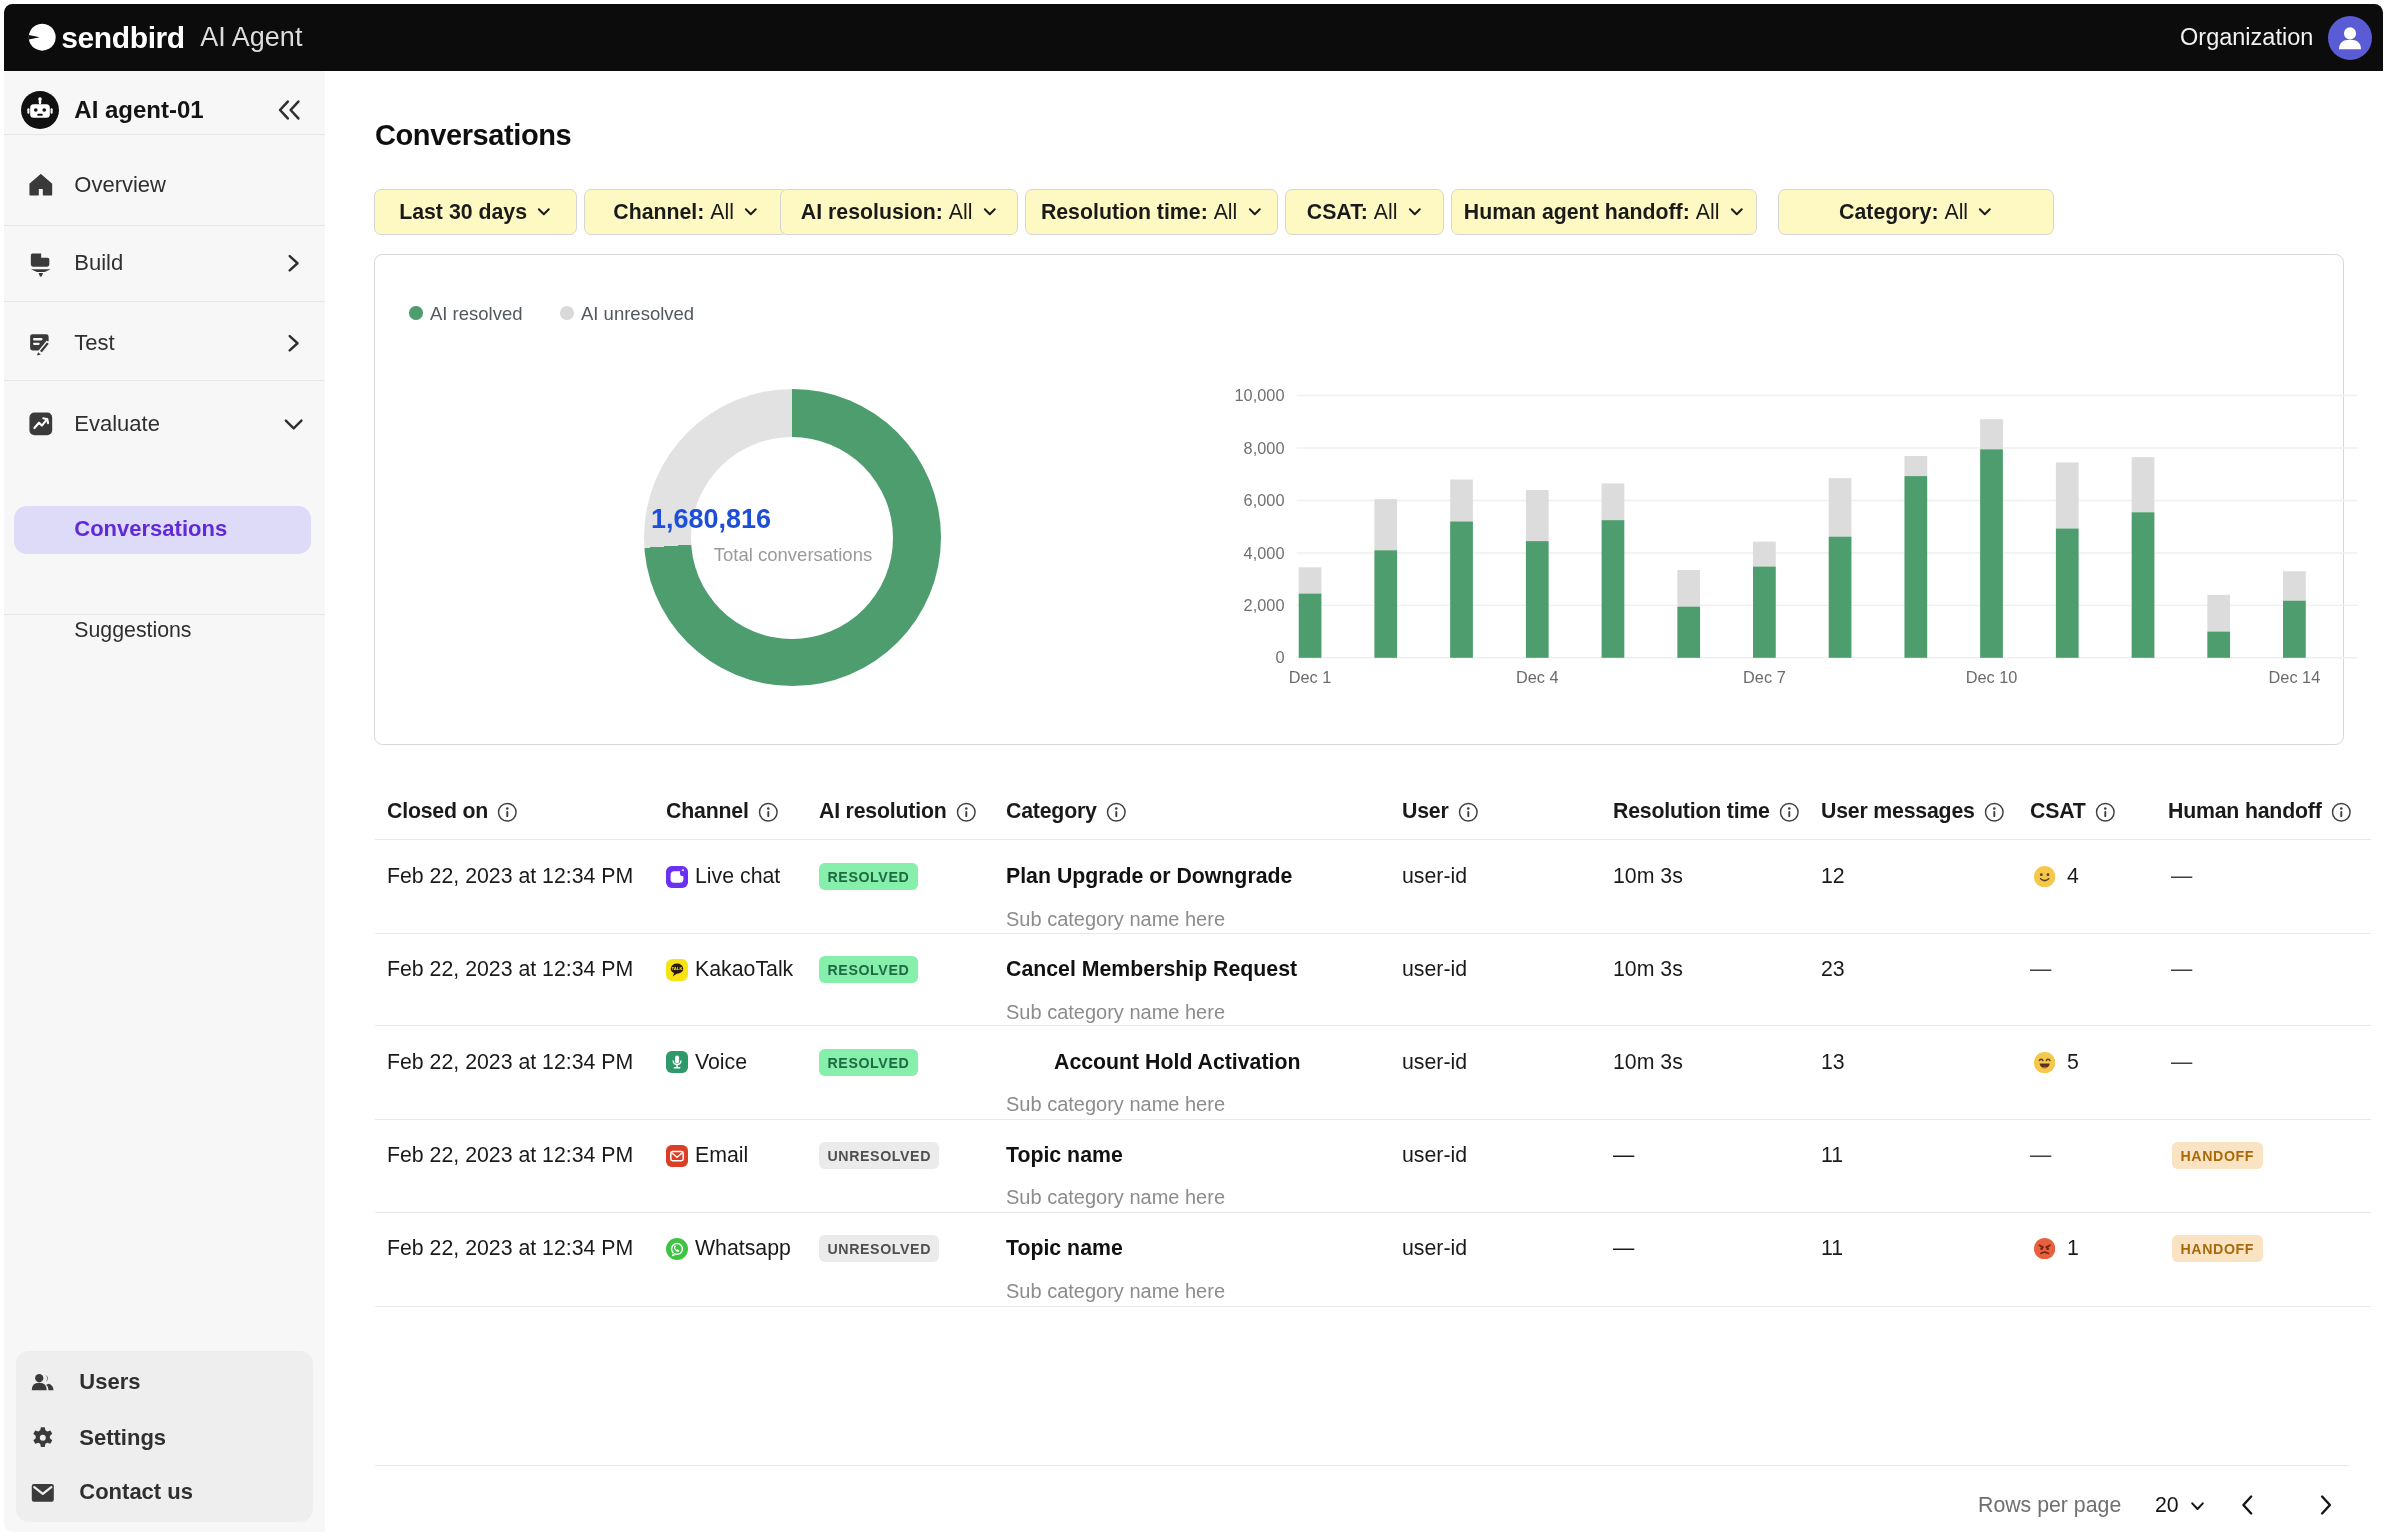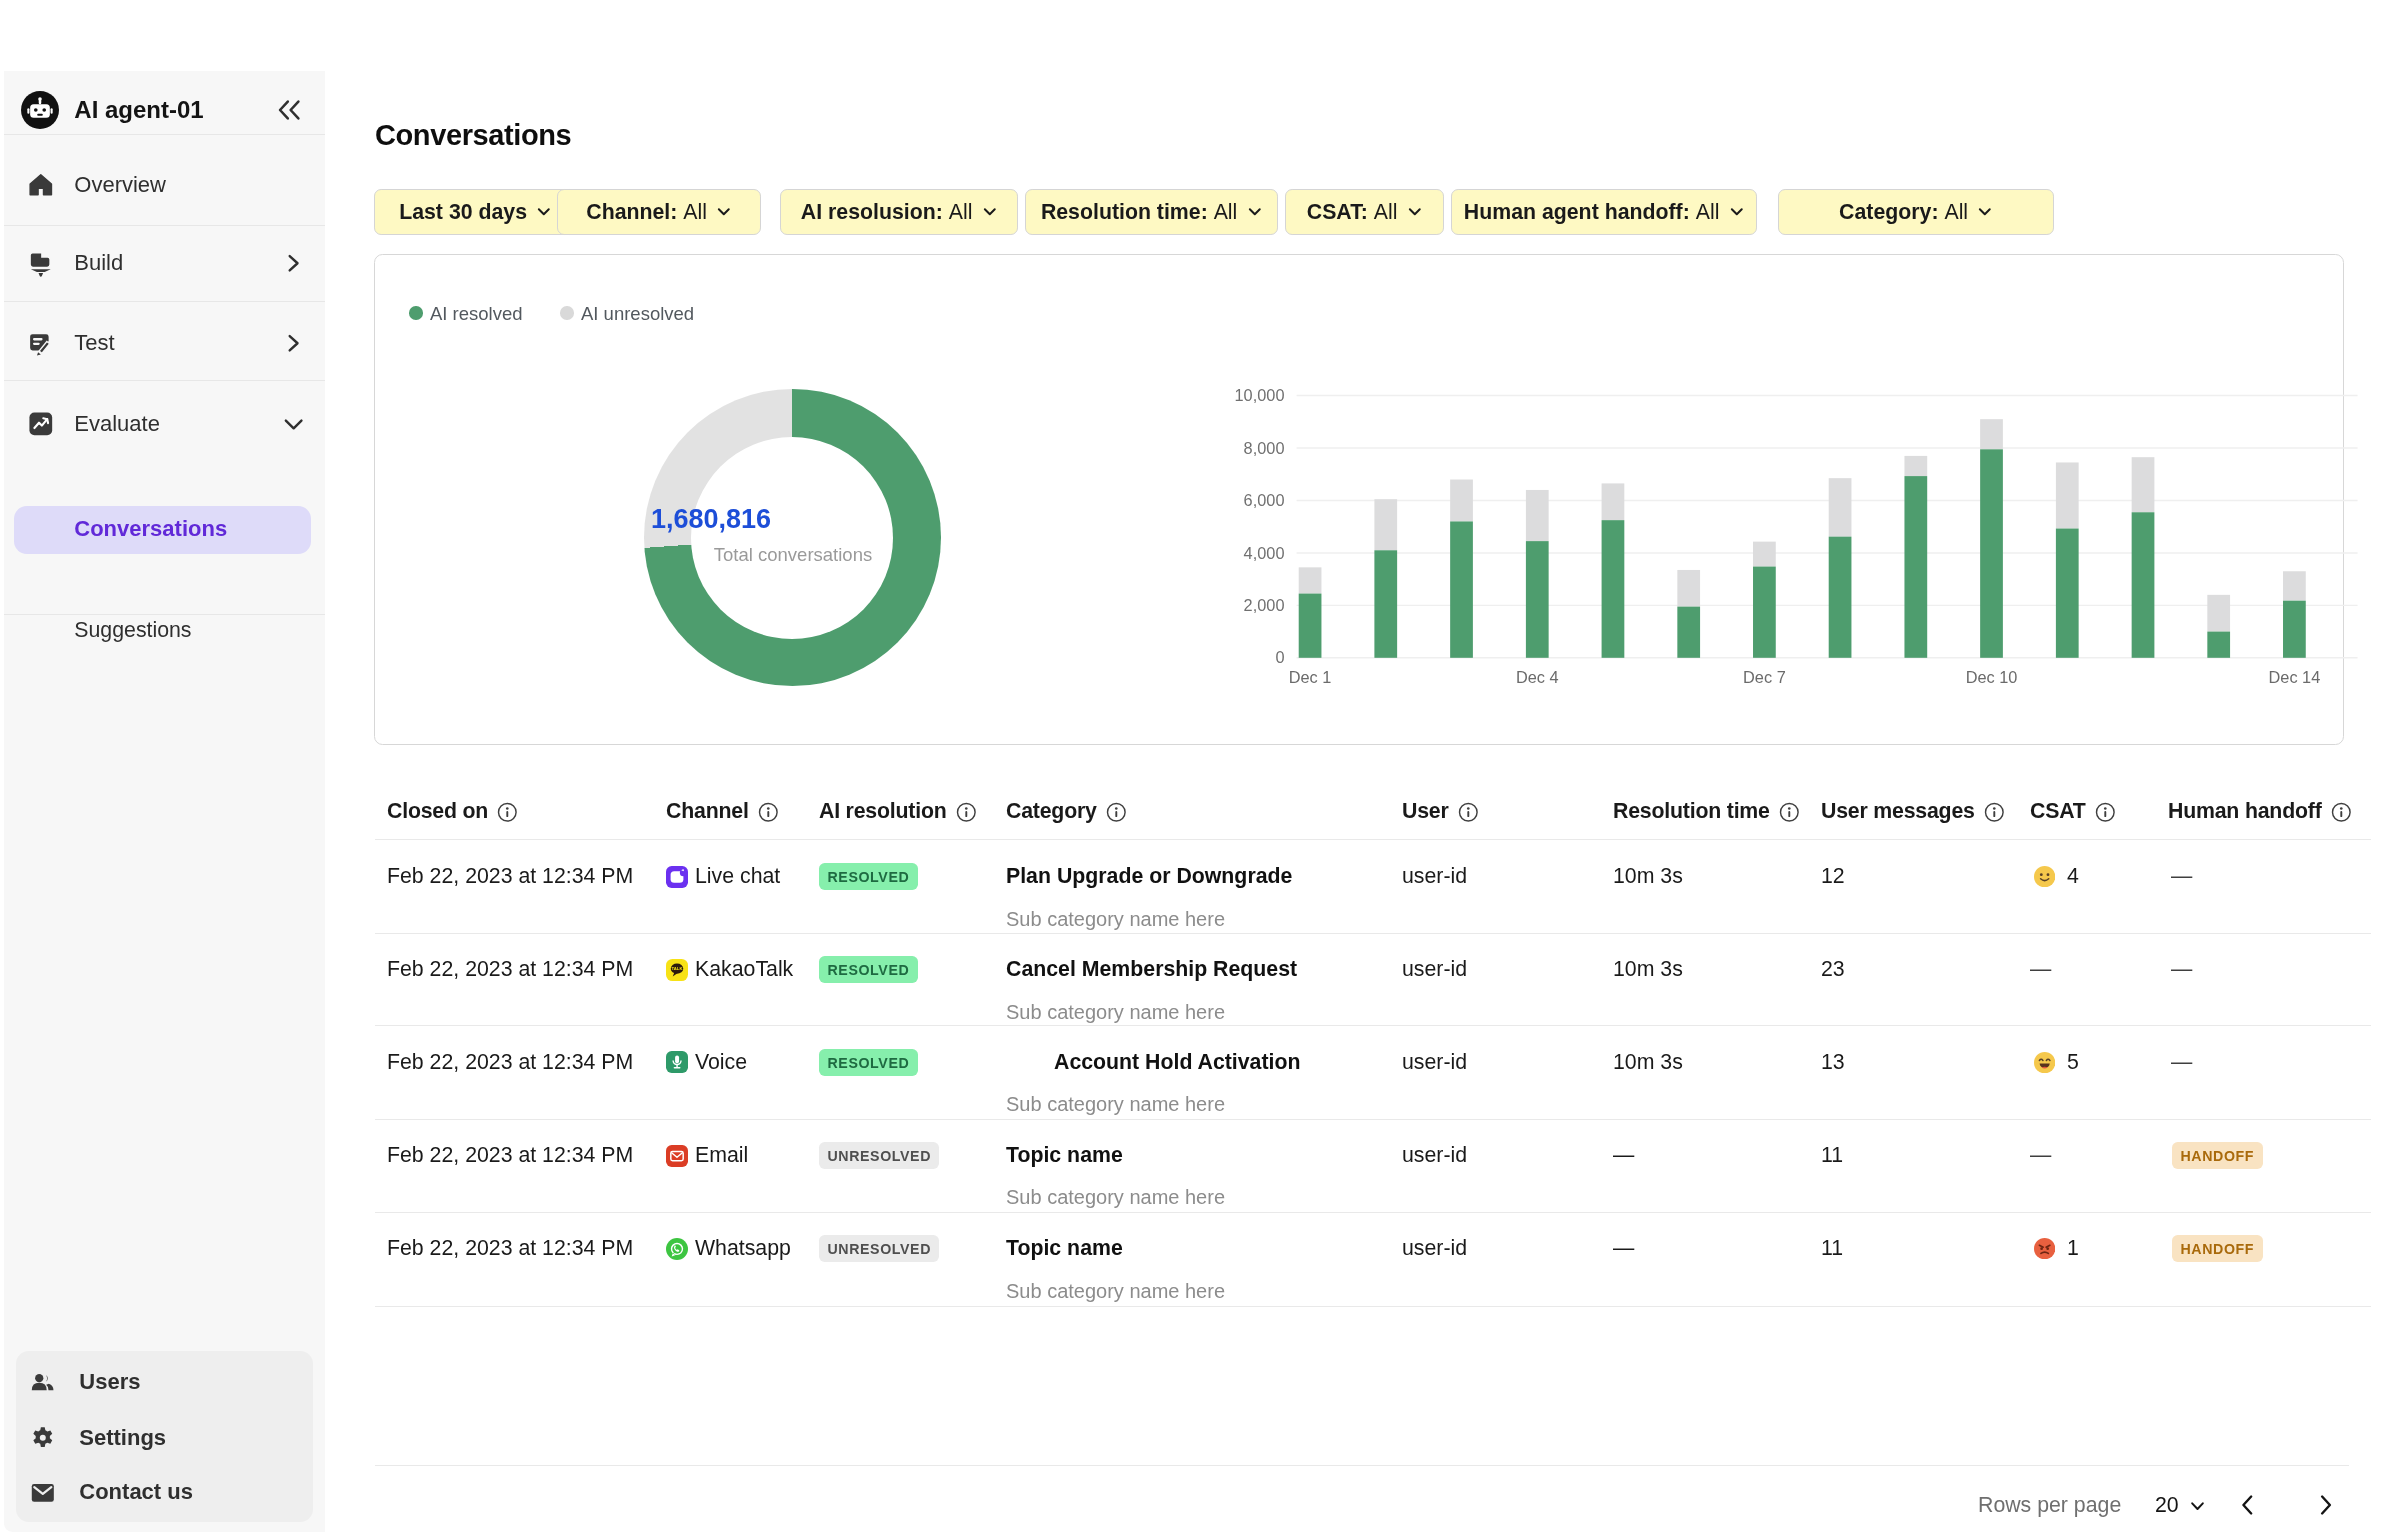--- a/index.html
+++ b/index.html
@@ -51,20 +51,33 @@
 .bhand{background:#f9e3c2;color:#a96a0c;}
 .chicon{position:absolute;width:22px;height:22px;}
 .dash{color:#3f3f3f;}
 
 #pgtext{position:absolute;left:1978px;top:1493px;font-size:21.3px;color:#6f6f6f;line-height:25.6px;}
 #pgnum{position:absolute;left:2155px;top:1493px;font-size:21.3px;color:#141414;line-height:25.6px;}
 </style></head>
 <body>
 <div id="page">
 
+<div id="topbar">
+  <svg id="logo" viewBox="0 0 40 40">
+    <path d="M20 1 a19 19 0 1 1 -0.01 0 Z" fill="#fff"></path>
+    <path d="M1 16.8 L16.5 20 L1 23.2 Q0.2 20 1 16.8 Z" fill="#0c0c0c"></path>
+  </svg>
+  <div id="brand">sendbird</div>
+  <div id="prod">AI Agent</div>
+  <div id="orgname">Organization</div>
+  <div id="avatar"><svg viewBox="0 0 62 62" width="44" height="44">
+    <circle cx="31" cy="24.5" r="8.5" fill="#fff"></circle>
+    <path d="M15.5 47 q0 -13.5 15.5 -13.5 q15.5 0 15.5 13.5 Z" fill="#fff"></path>
+  </svg></div>
+</div>
 
 <div id="sidebar">
   <div id="robot"><svg viewBox="0 0 54 54" width="38" height="38">
     <rect x="25.2" y="12" width="3.6" height="7" rx="1.8" fill="#fff"></rect>
     <circle cx="27" cy="11.5" r="2.6" fill="#fff"></circle>
     <rect x="13" y="19" width="28" height="19" rx="5" fill="#fff"></rect>
     <rect x="9" y="24.5" width="3" height="8" rx="1.5" fill="#fff"></rect>
     <rect x="42" y="24.5" width="3" height="8" rx="1.5" fill="#fff"></rect>
     <circle cx="21" cy="27" r="2.6" fill="#111"></circle>
     <circle cx="33" cy="27" r="2.6" fill="#111"></circle>
@@ -142,21 +155,21 @@
   <div class="bottxt" style="top:1407px">Contact us</div>
 </div>
 
 <div id="title">Conversations</div>
 <div class="fbtn" style="left:374px;width:203px">
       <b>Last 30 days</b>
       <svg class="chev" width="15.6" height="15.6" viewBox="0 0 22 22">
         <path d="M4 7.5 L11 14.5 L18 7.5" fill="none" stroke="#1a1a1a" stroke-width="2.8" stroke-linecap="round" stroke-linejoin="round"></path>
       </svg>
     </div>
-<div class="fbtn" style="left:557px;width:204px"><b>Channel:</b>&nbsp;All<svg class="chev" width="15.6" height="15.6" viewBox="0 0 22 22">
+<div class="fbtn" style="left:584px;width:204px"><b>Channel:</b>&nbsp;All<svg class="chev" width="15.6" height="15.6" viewBox="0 0 22 22">
         <path d="M4 7.5 L11 14.5 L18 7.5" fill="none" stroke="#1a1a1a" stroke-width="2.8" stroke-linecap="round" stroke-linejoin="round"></path>
       </svg></div>
 <div class="fbtn" style="left:780px;width:238px"><b>AI resolusion:</b>&nbsp;All<svg class="chev" width="15.6" height="15.6" viewBox="0 0 22 22">
         <path d="M4 7.5 L11 14.5 L18 7.5" fill="none" stroke="#1a1a1a" stroke-width="2.8" stroke-linecap="round" stroke-linejoin="round"></path>
       </svg></div>
 <div class="fbtn" style="left:1025px;width:253px"><b>Resolution time:</b>&nbsp;All<svg class="chev" width="15.6" height="15.6" viewBox="0 0 22 22">
         <path d="M4 7.5 L11 14.5 L18 7.5" fill="none" stroke="#1a1a1a" stroke-width="2.8" stroke-linecap="round" stroke-linejoin="round"></path>
       </svg></div>
 <div class="fbtn" style="left:1285px;width:159px"><b>CSAT:</b>&nbsp;All<svg class="chev" width="15.6" height="15.6" viewBox="0 0 22 22">
         <path d="M4 7.5 L11 14.5 L18 7.5" fill="none" stroke="#1a1a1a" stroke-width="2.8" stroke-linecap="round" stroke-linejoin="round"></path>

